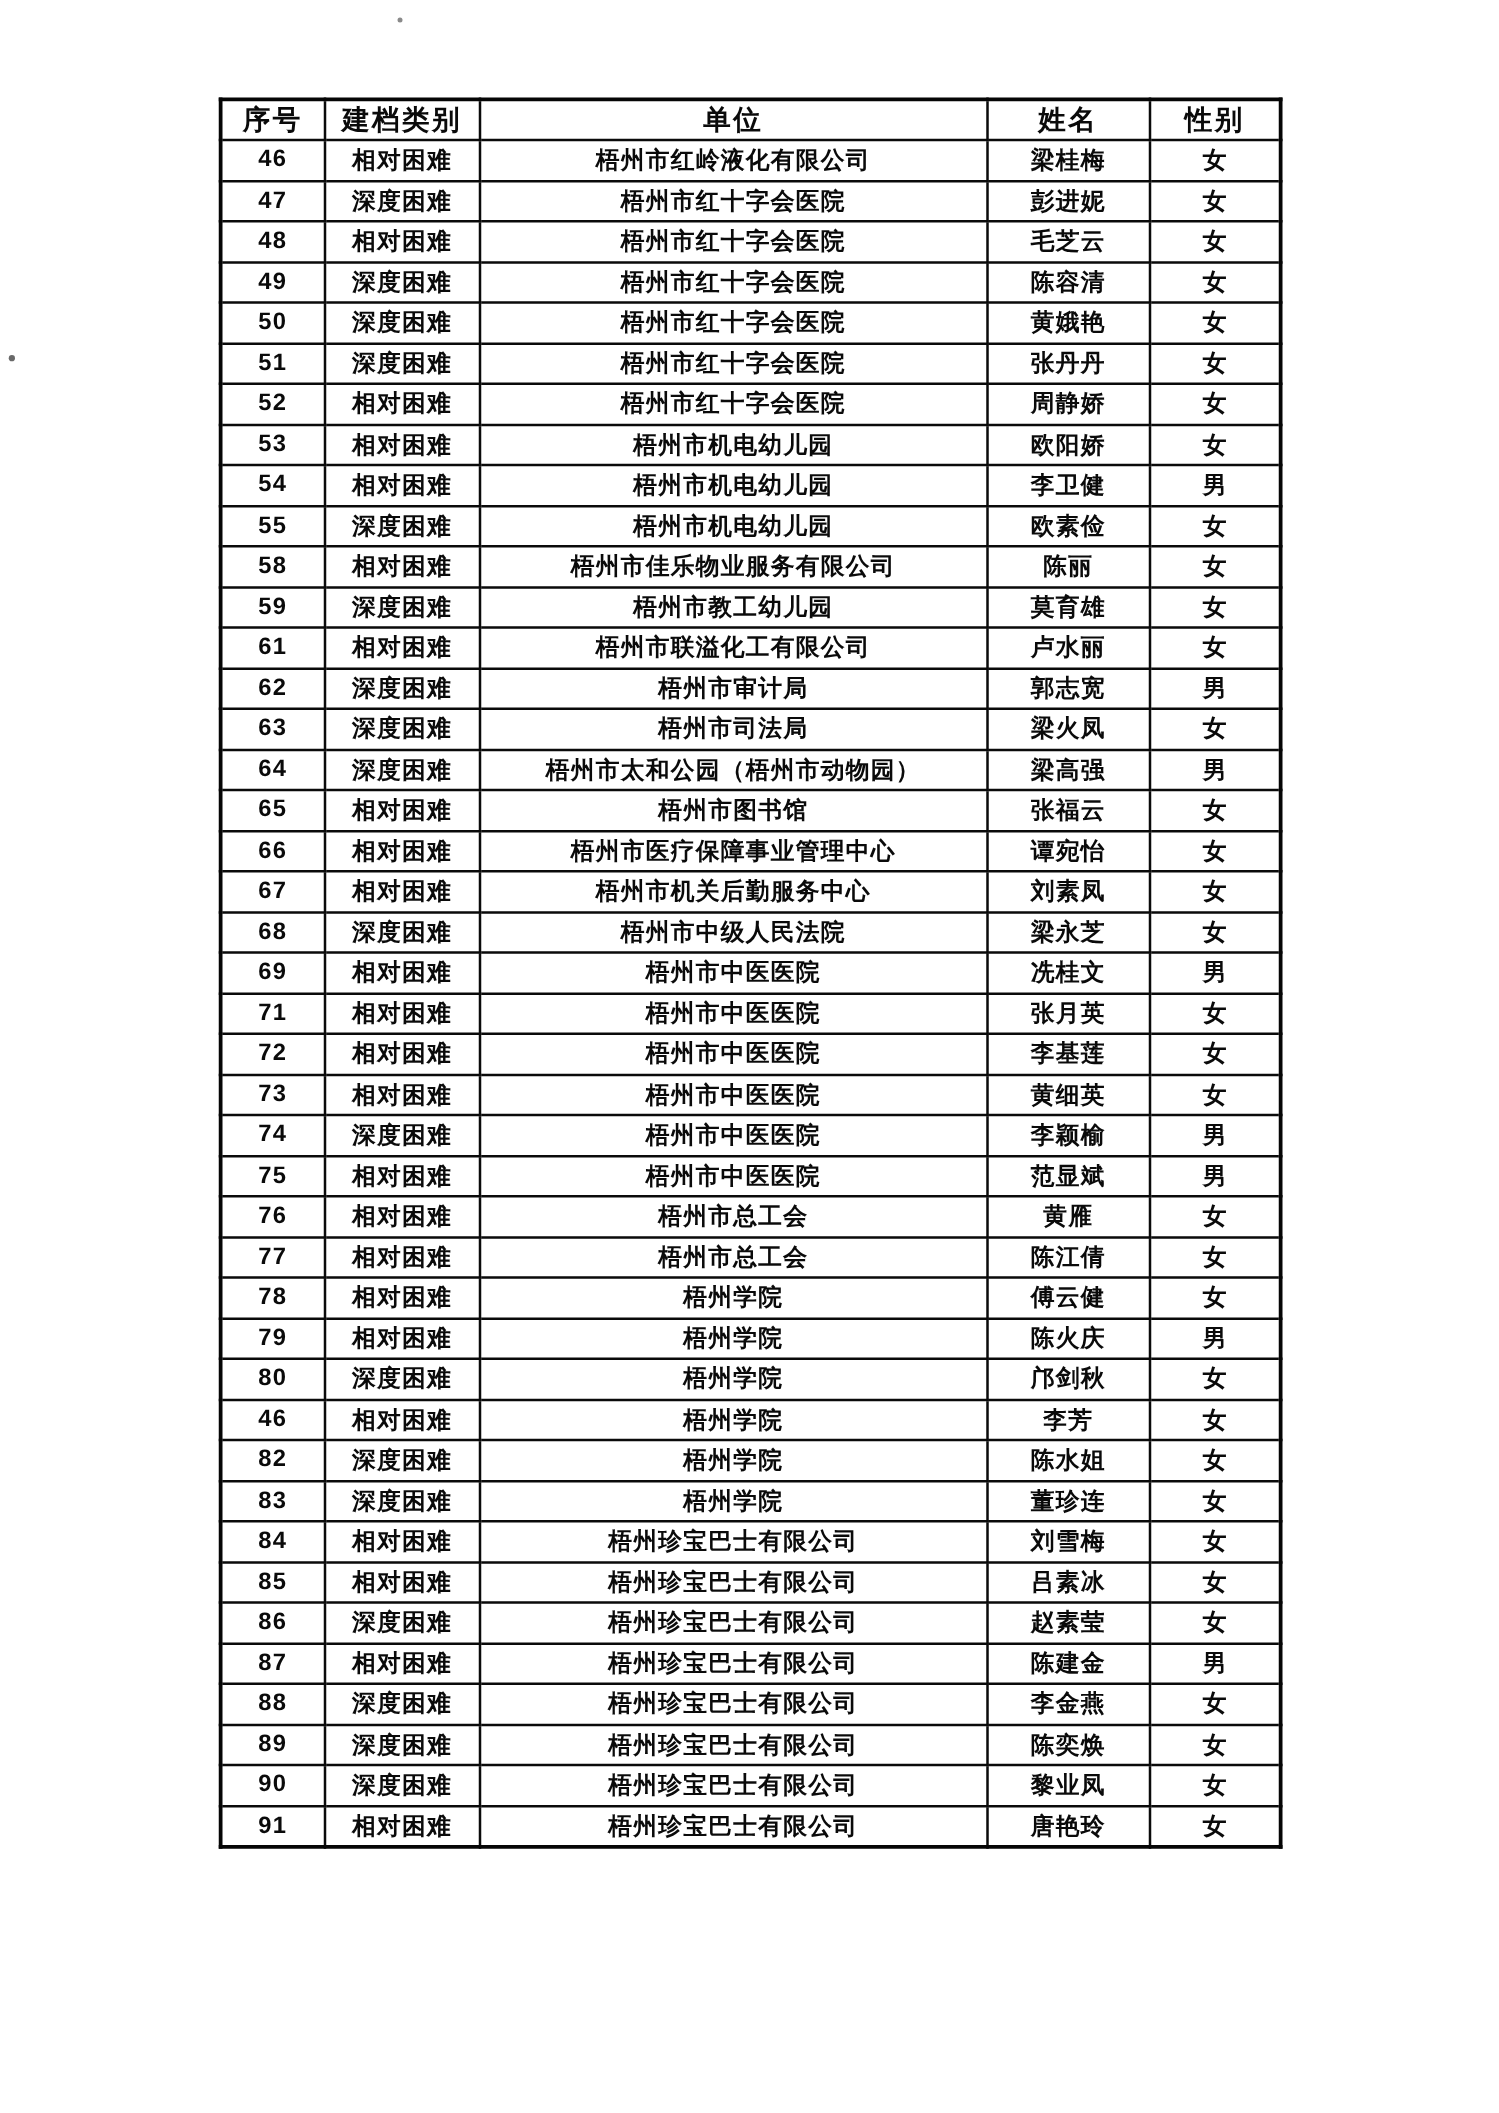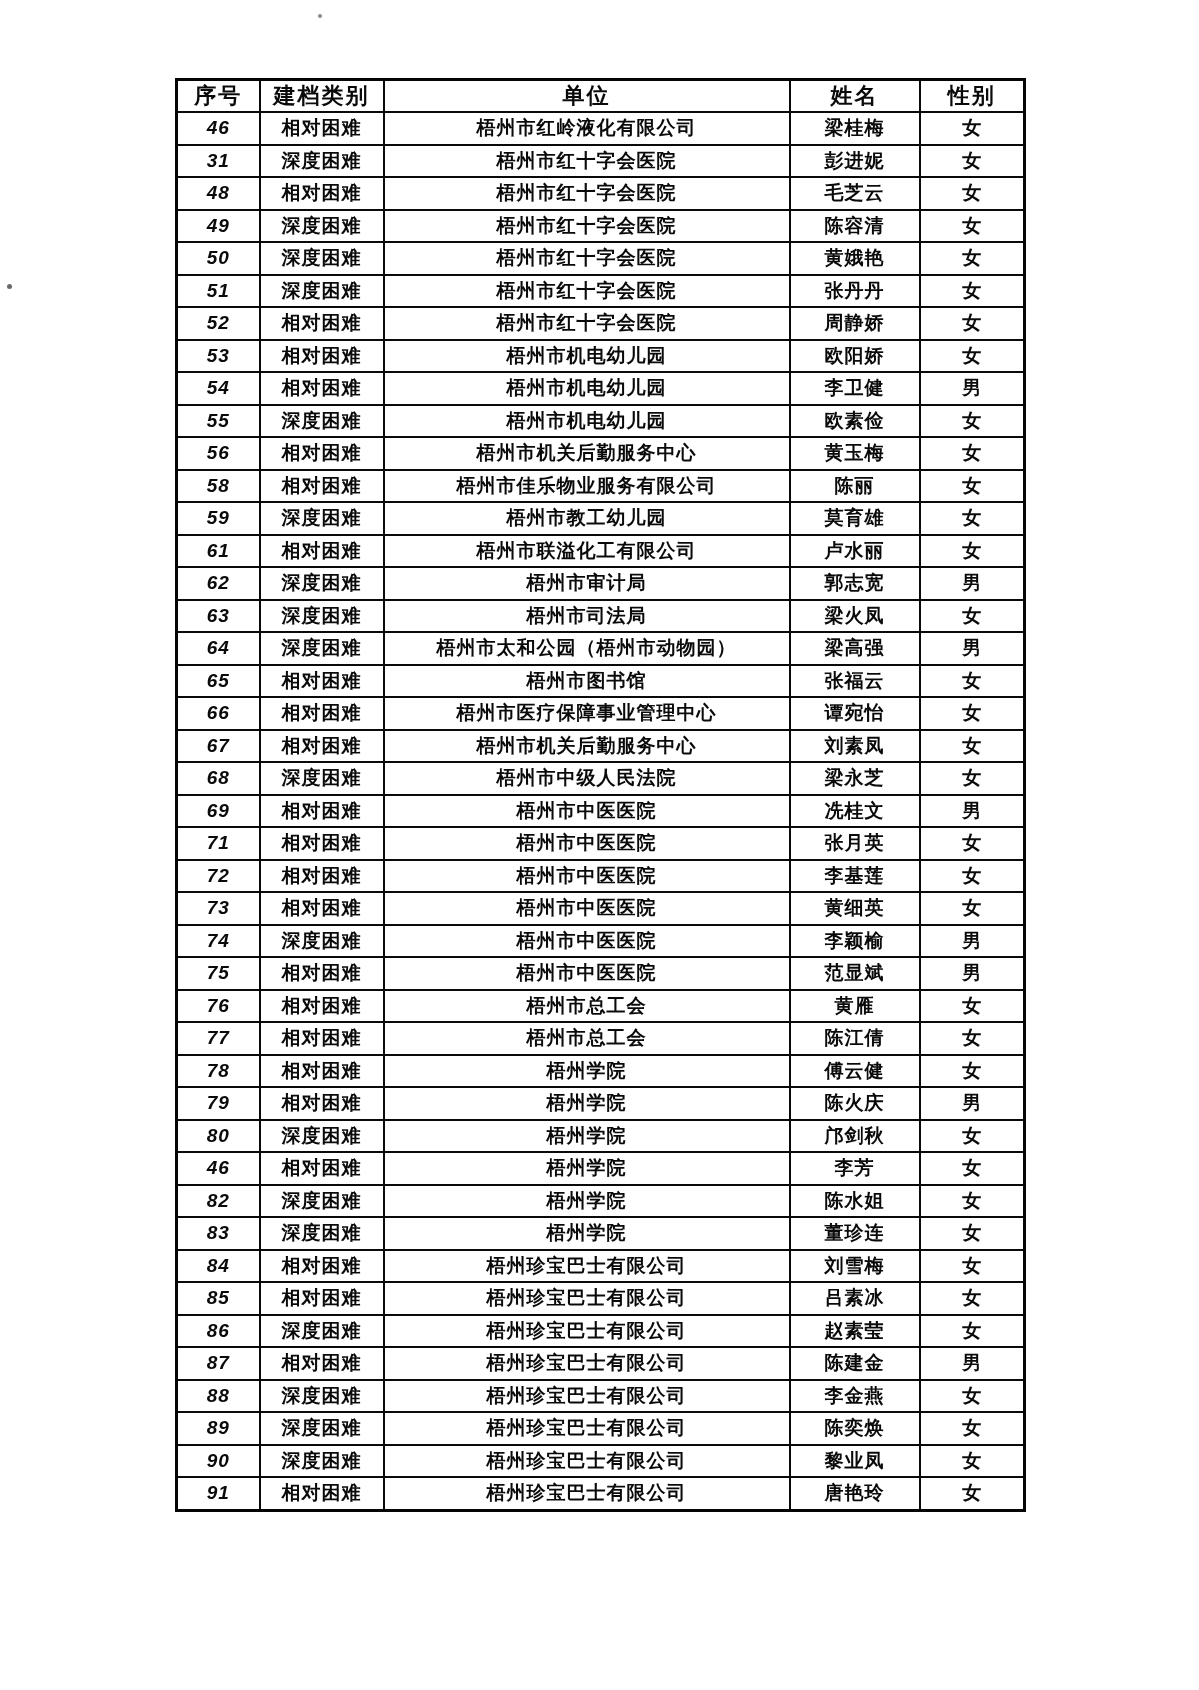--- a/index.html
+++ b/index.html
@@ -49,21 +49,20 @@
   }
   table.doc-table td {
     height: 30.5px;
     font-size: 19px;
     font-weight: 700;
   }
   td.c-no {
     font-size: 20px;
     letter-spacing: 1px;
     font-weight: 700;
-    font-style: italic;
   }
   td.c-cat { letter-spacing: 1px; }
   td.c-unit { letter-spacing: 1px; }
   td.c-name { letter-spacing: 1px; }
   td.c-sex { font-size: 18px; }
   .speck {
     position: absolute;
     background: #2a2a2a;
     border-radius: 50%;
   }
@@ -111,21 +110,21 @@
       <tbody>
   <tr>
     <td class="c-no">46</td>
     <td class="c-cat">相对困难</td>
     <td class="c-unit">梧州市红岭液化有限公司</td>
     <td class="c-name">梁桂梅</td>
     <td class="c-sex">女</td>
   </tr>
 
   <tr>
-    <td class="c-no">31</td>
+    <td class="c-no">47</td>
     <td class="c-cat">深度困难</td>
     <td class="c-unit">梧州市红十字会医院</td>
     <td class="c-name">彭进妮</td>
     <td class="c-sex">女</td>
   </tr>
 
   <tr>
     <td class="c-no">48</td>
     <td class="c-cat">相对困难</td>
     <td class="c-unit">梧州市红十字会医院</td>
@@ -182,27 +181,20 @@
   </tr>
 
   <tr>
     <td class="c-no">55</td>
     <td class="c-cat">深度困难</td>
     <td class="c-unit">梧州市机电幼儿园</td>
     <td class="c-name">欧素俭</td>
     <td class="c-sex">女</td>
   </tr>
 
-  <tr>
-    <td class="c-no">56</td>
-    <td class="c-cat">相对困难</td>
-    <td class="c-unit">梧州市机关后勤服务中心</td>
-    <td class="c-name">黄玉梅</td>
-    <td class="c-sex">女</td>
-  </tr>
 
 
   <tr>
     <td class="c-no">58</td>
     <td class="c-cat">相对困难</td>
     <td class="c-unit">梧州市佳乐物业服务有限公司</td>
     <td class="c-name">陈丽</td>
     <td class="c-sex">女</td>
   </tr>
 

